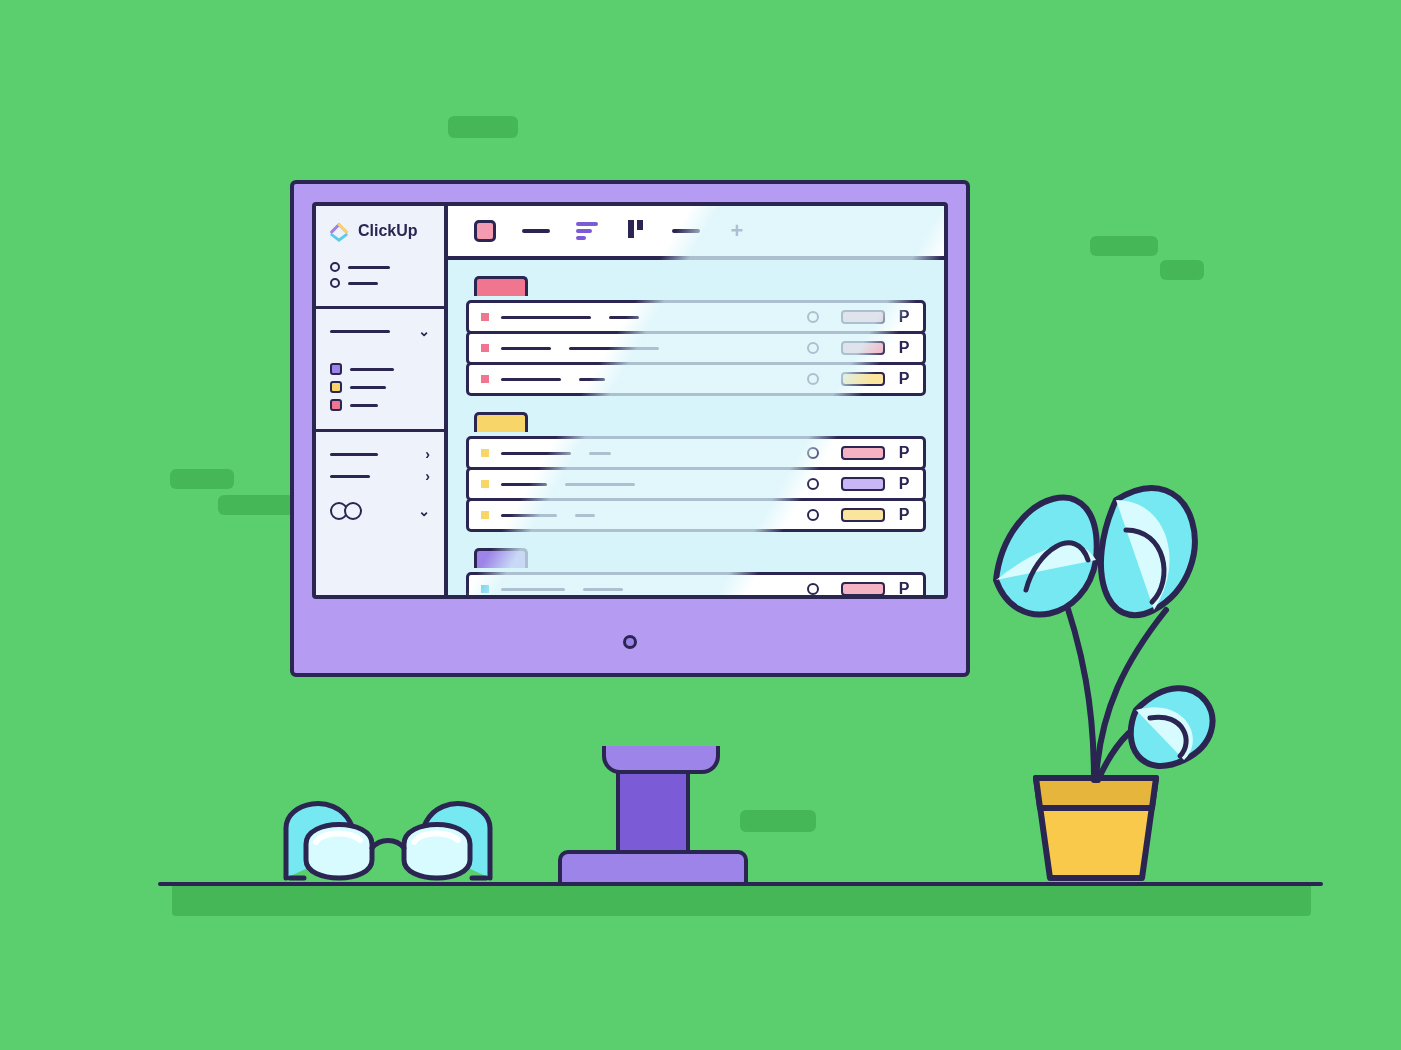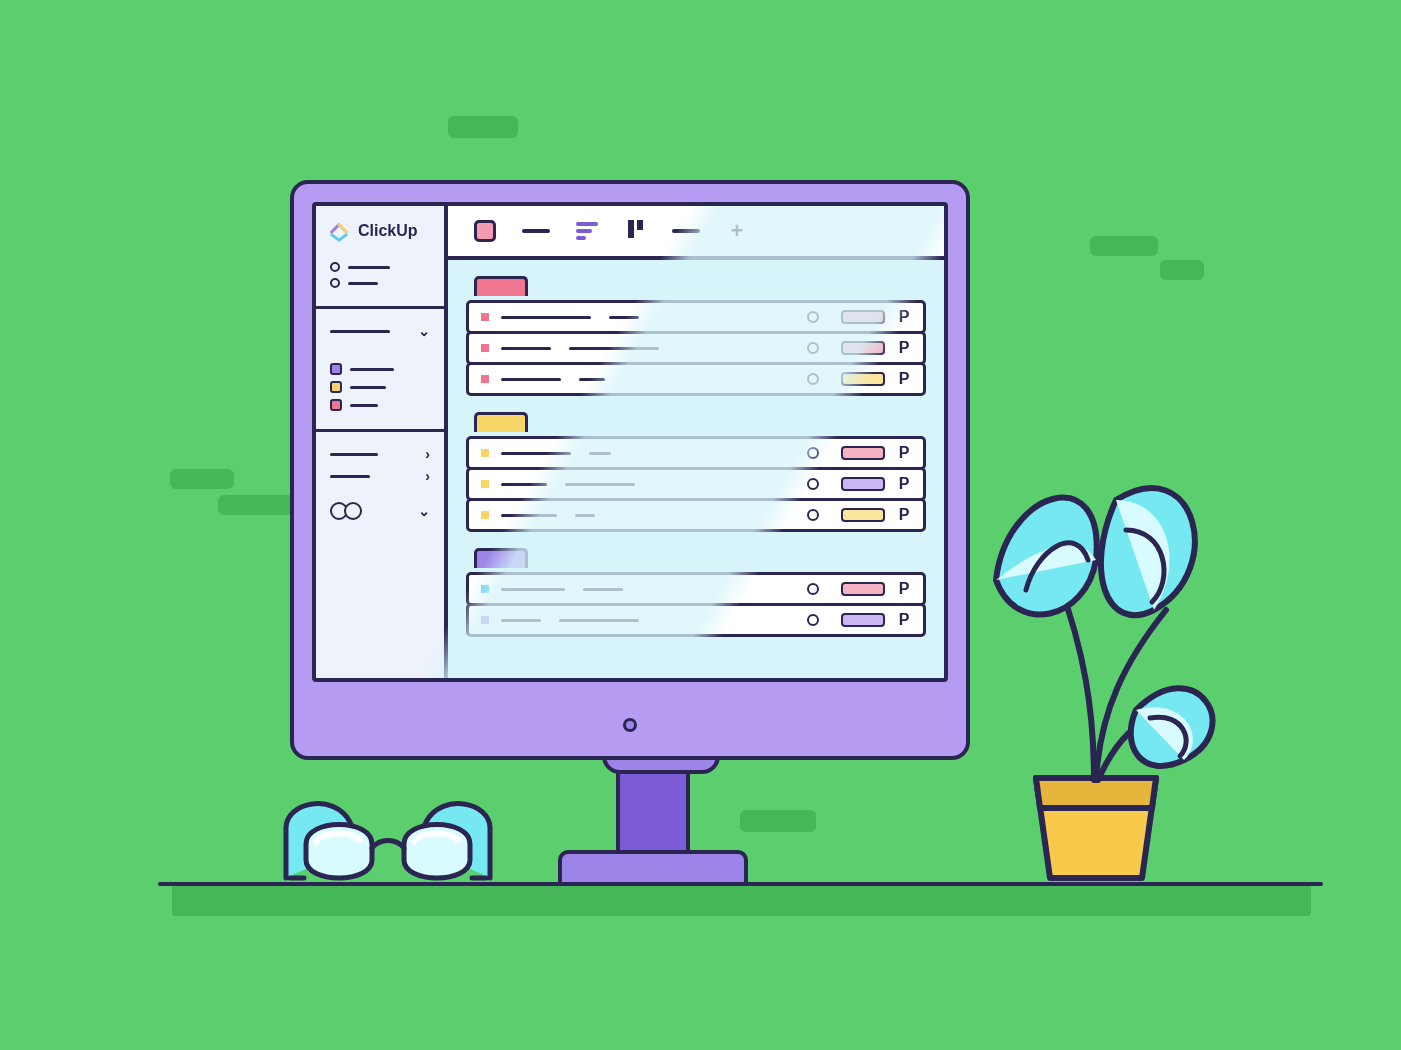--- a/index.html
+++ b/index.html
@@ -16,21 +16,21 @@
 
   
   .desk { position: absolute; left: 172px; right: 90px; top: 882px; height: 34px; background: #45B757; border-radius: 4px; }
   .deskline { position: absolute; left: 158px; right: 78px; top: 882px; height: 4px; background: #2B2552; border-radius: 2px; }
 
   
   .stand-base { position: absolute; left: 558px; top: 850px; width: 190px; height: 36px; background: #9D84E8; border: 4px solid #2B2552; border-radius: 10px 10px 4px 4px; }
   .stand-neck { position: absolute; left: 616px; top: 752px; width: 74px; height: 110px; background: #7B5BD6; border: 4px solid #2B2552; border-left-width:4px; border-right-width:4px; }
   .stand-neck::before { content: ""; position:absolute; left:-18px; top:-10px; width:110px; height:24px; background:#9D84E8; border:4px solid #2B2552; border-radius:0 0 18px 18px; border-top:none; }
 
-  .monitor { position: absolute; left: 290px; top: 180px; width: 680px; height: 580px; background: #B59CF2; border: 4px solid #2B2552; border-radius: 18px; overflow: hidden; }
+  .monitor { position: absolute; left: 290px; top: 180px; width: 680px; height: 497px; background: #B59CF2; border: 4px solid #2B2552; border-radius: 6px; overflow: hidden; }
   .chin { position: absolute; left:0; right:0; bottom:0; height: 62px; display:flex; align-items:center; justify-content:center; }
   .chin .dot { width: 14px; height: 14px; border: 3px solid #2B2552; border-radius: 50%; background: #9D84E8; }
 
   .screen { position: absolute; left: 18px; right: 18px; top: 18px; bottom: 74px; background: #fff; border: 4px solid #2B2552; border-radius: 4px; display:flex; overflow:hidden; }
   .shine { position:absolute; top:-120px; left:60px; width:600px; height:800px; background:linear-gradient(100deg, rgba(215,244,250,0) 30%, rgba(215,244,250,.75) 34%, rgba(215,244,250,.75) 64%, rgba(215,244,250,0) 68%); transform:skewX(-22deg); pointer-events:none; z-index:5; }
 
   
   .sidebar { width: 132px; background:#EEF2FB; border-right:4px solid #2B2552; position:relative; z-index:2; display:flex; flex-direction:column; }
   .logo { padding: 14px 12px 10px; display:flex; align-items:center; gap:8px; }
   .logo svg { width:22px; height:22px; }

